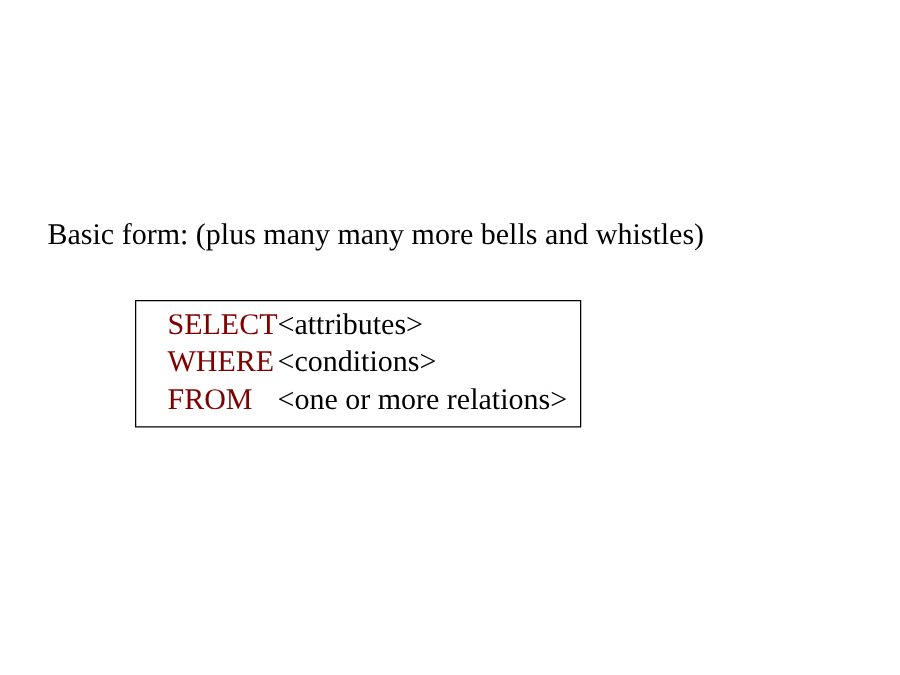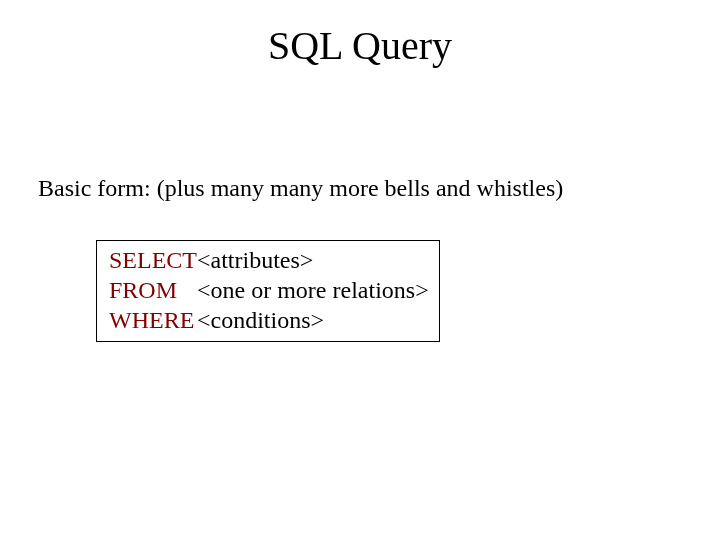--- a/index.html
+++ b/index.html
@@ -28,23 +28,23 @@
   .subhead {
     position: absolute;
     top: 175px;
     left: 38px;
     font-size: 24px;
     text-align: right;
   }
   .codebox {
     position: absolute;
     top: 240px;
-    left: 96px;
+    left: 108px;
     border: 1px solid #000;
-    padding: 4px 10px 6px 12px;
+    padding: 4px 10px 6px 25px;
     font-size: 24px;
     line-height: 1.25;
   }
   .codebox table {
     border-collapse: collapse;
   }
   .codebox td {
     padding: 0;
     vertical-align: top;
     white-space: nowrap;
@@ -52,36 +52,35 @@
   .kw {
     color: #800000;
     padding-right: 14px;
   }
 </style>
 </head>
 <body>
 
 <div class="slide">
 
-  <div class="title">SQL Query</div>
 
   <div class="subhead">Basic form: (plus many many more bells and whistles)</div>
 
   <div class="codebox">
     <table>
       <tbody>
           <tr>
         <td class="kw">SELECT</td>
         <td>&lt;attributes&gt;</td>
       </tr>
       <tr>
+        <td class="kw">WHERE</td>
+        <td>&lt;conditions&gt;</td>
+      </tr>
+      <tr>
         <td class="kw">FROM</td>
         <td>&lt;one or more relations&gt;</td>
-      </tr>
-      <tr>
-        <td class="kw">WHERE</td>
-        <td>&lt;conditions&gt;</td>
       </tr>
     </tbody>
       </table>
   </div>
 
 </div>
 
 </body></html>

